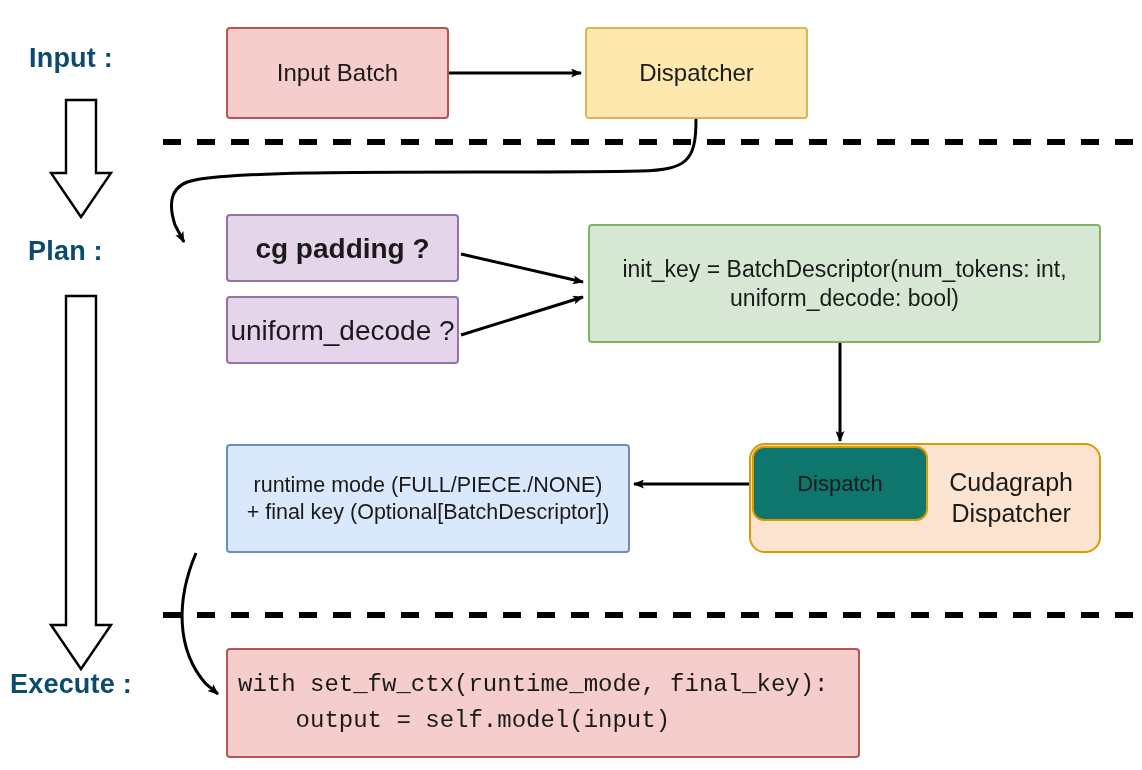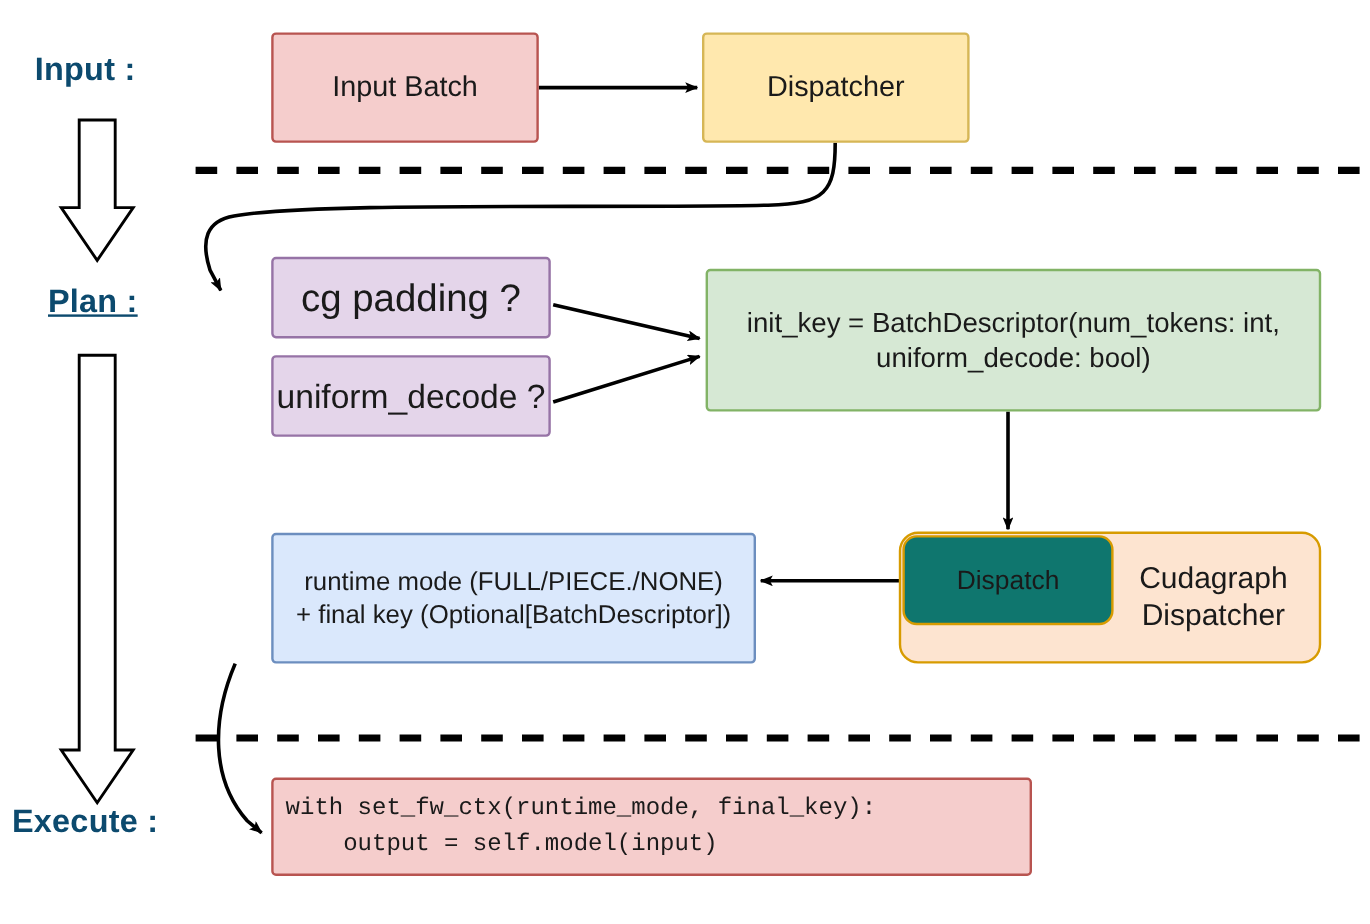--- a/index.html
+++ b/index.html
@@ -55,21 +55,22 @@
     font-size: 24px;
   }
   .n-preprocess {
     left: 585px; top: 27px; width: 223px; height: 92px;
     background: #ffe8ae; border-color: #d6b656;
     font-size: 24px;
   }
   .n-cg-padding {
     left: 226px; top: 214px; width: 233px; height: 68px;
     background: #e4d5ea; border-color: #9673a6;
-    font-size: 32px;
+    font-size: 28px;
+    font-weight: bold;
   }
   .n-uniform-decode {
     left: 226px; top: 296px; width: 233px; height: 68px;
     background: #e4d5ea; border-color: #9673a6;
     font-size: 28px;
   }
   .n-init-key {
     left: 588px; top: 224px; width: 513px; height: 119px;
     background: #d6e8d4; border-color: #82b366;
     font-size: 23px;
@@ -88,34 +89,34 @@
     background: #0f766e; border-color: #d79b00;
     border-radius: 12px;
     font-size: 22px;
   }
   .n-runtime-mode {
     left: 226px; top: 444px; width: 404px; height: 109px;
     background: #dae8fc; border-color: #6c8ebf;
     font-size: 21.5px;
   }
   .n-code {
-    left: 226px; top: 648px; width: 634px; height: 82px;
+    left: 226px; top: 648px; width: 634px; height: 110px;
     background: #f5cdcc; border-color: #b85450;
     font-family: "Liberation Mono", "DejaVu Sans Mono", monospace;
-    font-size: 20px;
+    font-size: 24px;
     justify-content: flex-start;
     align-items: center;
     padding-left: 10px;
     text-align: left;
     white-space: pre;
     line-height: 1.5;
   }
 
   .lbl-input   { left: 29px;  top: 43px; }
-  .lbl-plan    { left: 40px;  top: 236px; text-decoration: underline; }
+  .lbl-plan    { left: 28px;  top: 236px; }
   .lbl-execute { left: 10px;  top: 669px; }
 </style>
 </head>
 <body>
 
 <div id="stage">
 
   <svg id="edges" viewBox="0 0 1142 770">
     <defs>
       <marker id="arrow" markerWidth="11" markerHeight="9" refX="10" refY="4.5" orient="auto" markerUnits="userSpaceOnUse">

